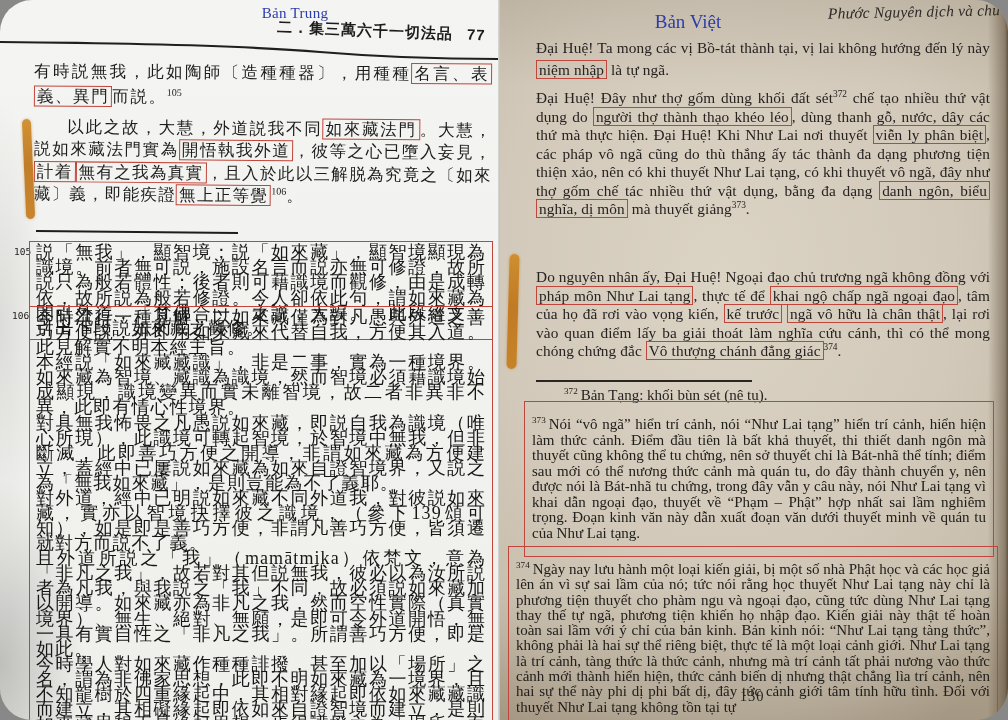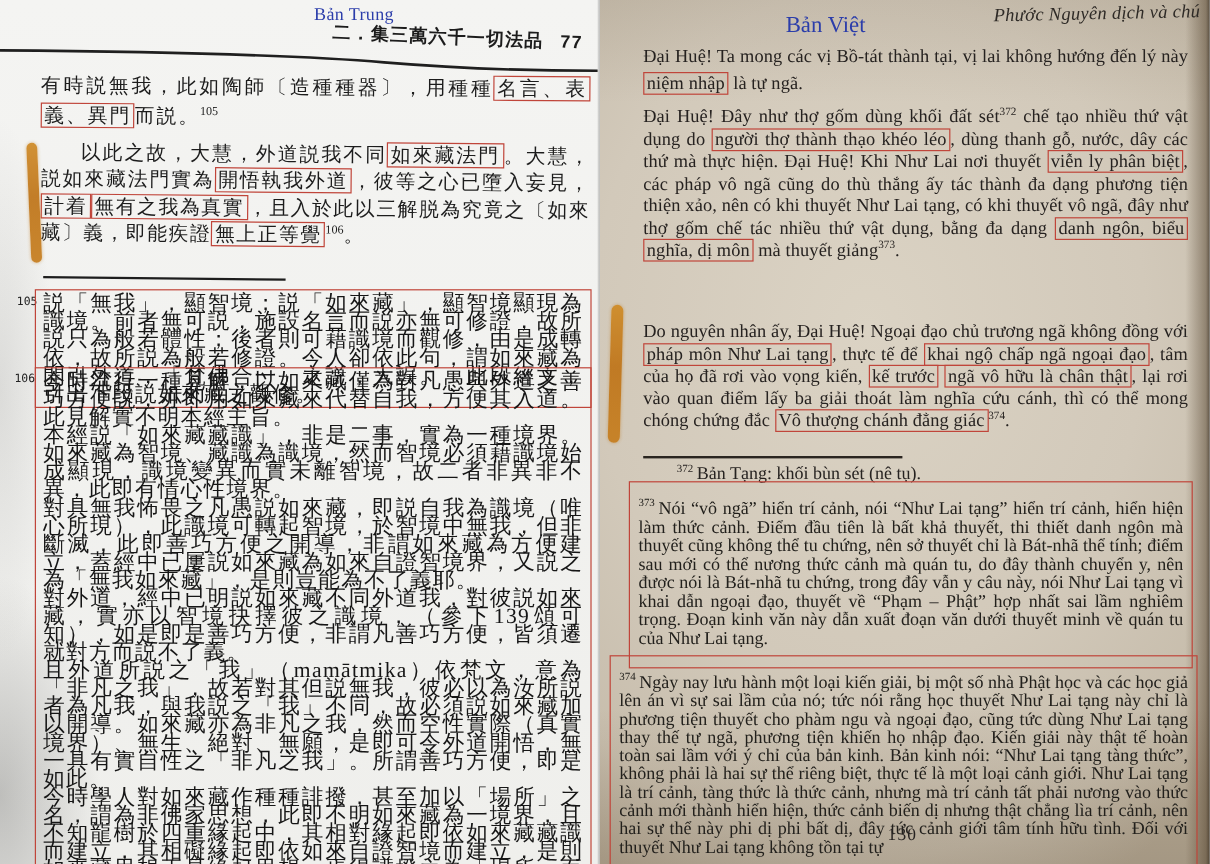--- a/index.html
+++ b/index.html
@@ -1,19 +1,19 @@
 <!DOCTYPE html>
 <html style="--red: #c0453a; --blue: #2b3daa;"><head>
 <meta charset="utf-8">
 <style>
   * { margin:0; padding:0; box-sizing:border-box; }
   html,body { background:#888; }
   .spread {
     position:relative; width:1008px; height:720px; overflow:hidden;
-    display:flex; font-family:"Liberation Serif","DejaVu Serif",serif;
+    display:flex; font-family:"Liberation Serif","DejaVu Serif",serif;border-radius:32px;
   }
   
   .page-left {
     position:relative; width:500px; height:720px;
     background:
       radial-gradient(ellipse 120px 260px at 0% 92%, rgba(110,110,108,.38), rgba(150,150,148,0) 70%),
       radial-gradient(ellipse 60px 300px at 0% 45%, rgba(140,140,138,.22), rgba(150,150,148,0) 75%),
       linear-gradient(#f4f4f2,#efefec);
     color:#1c1c1c;
   }

